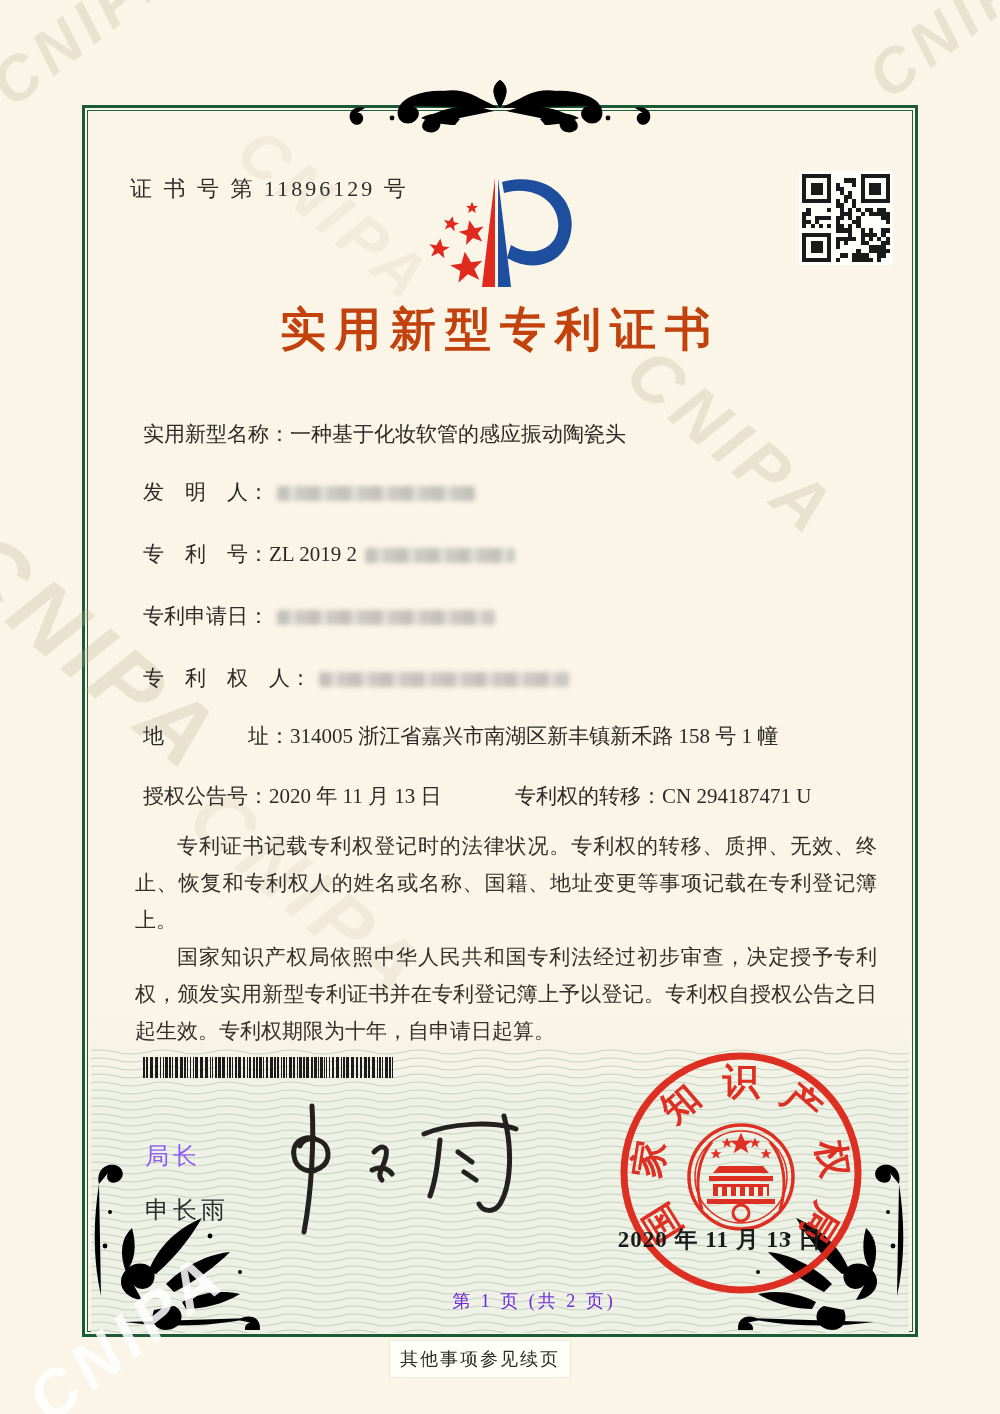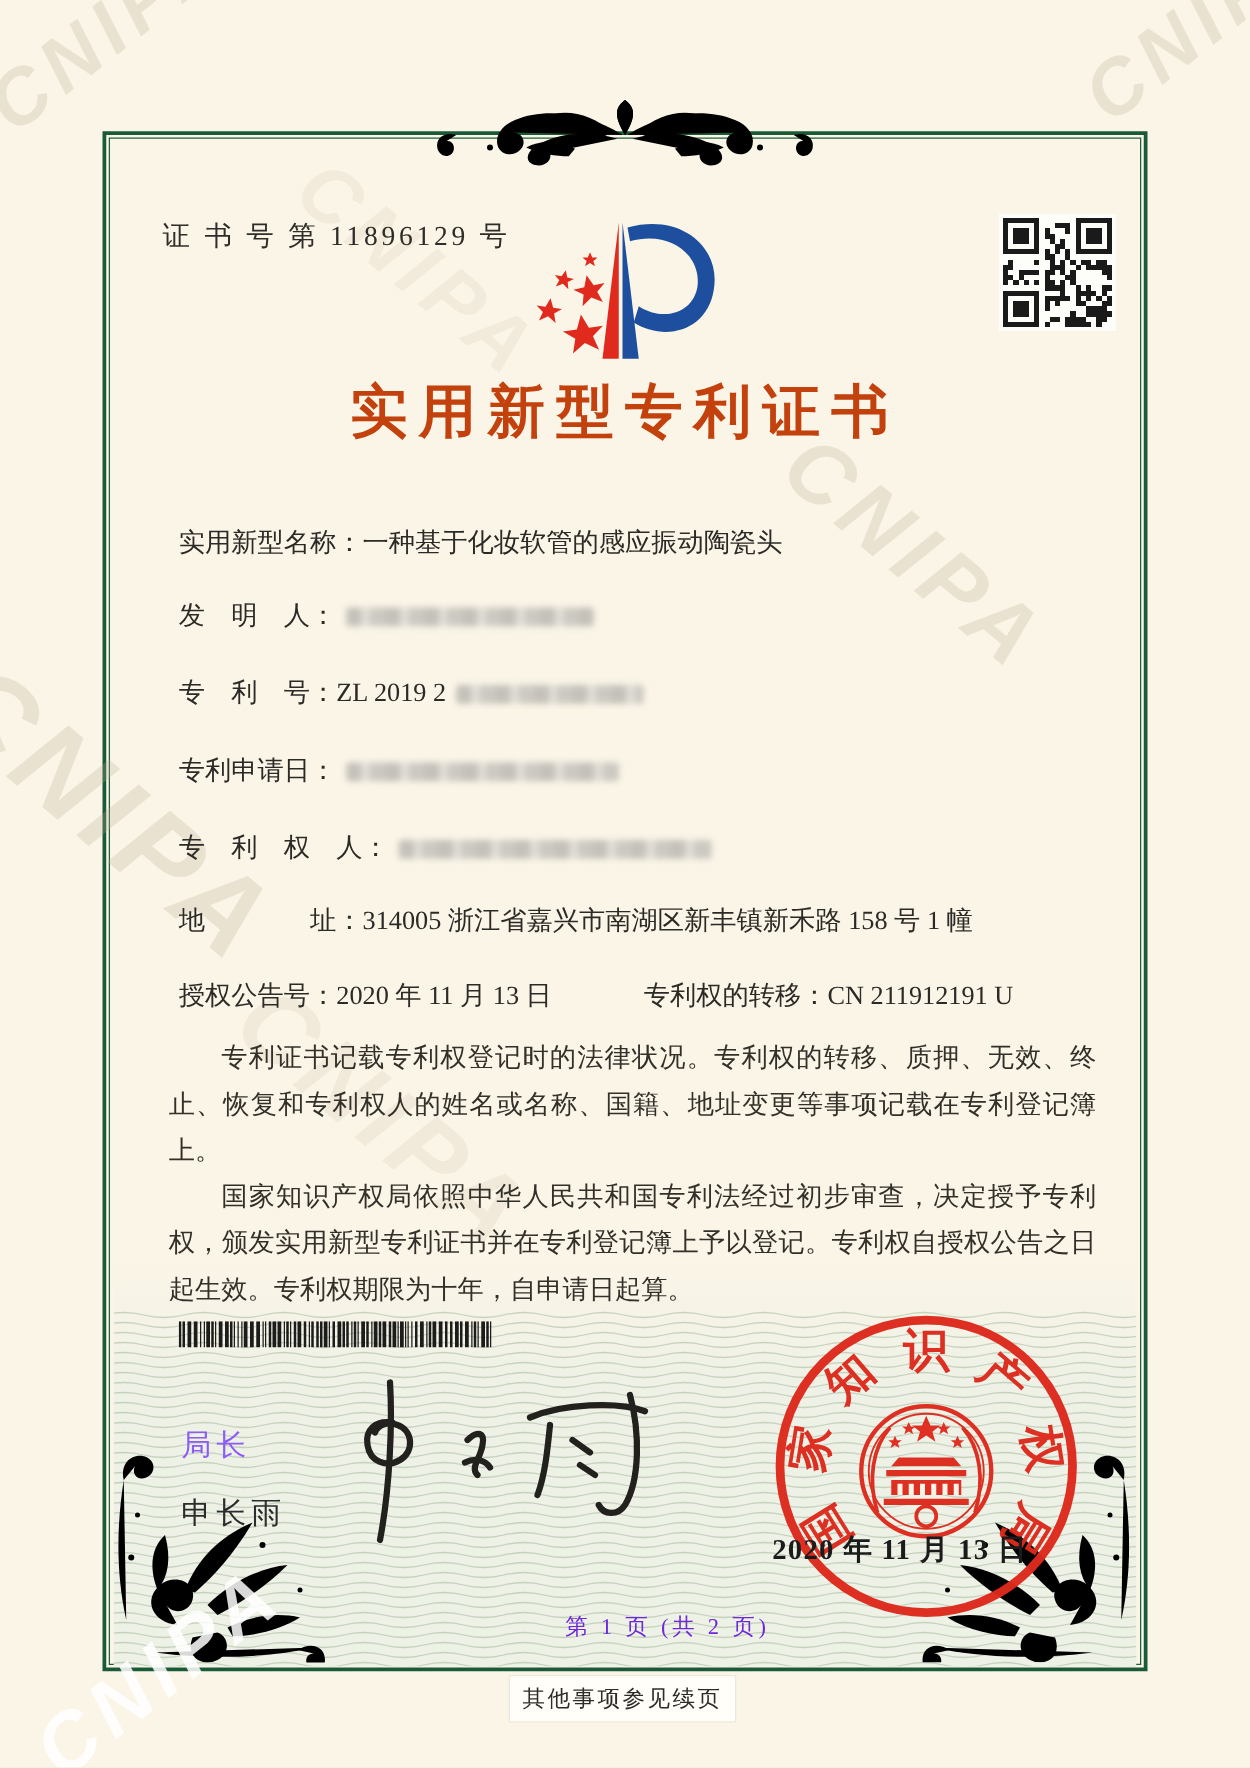--- a/index.html
+++ b/index.html
@@ -82,21 +82,21 @@
     font-size:23px;font-weight:600;letter-spacing:1px;color:#1b1b1b;z-index:6;
   }
   .page-info{
     position:absolute;left:0;top:1289px;width:1000px;text-align:center;
     font-size:18px;letter-spacing:3px;color:#6d28d9;z-index:4;margin-left:34px;
   }
   .footer-box{
     position:absolute;left:390px;top:1341px;width:180px;height:36px;
     background:#fffef8;box-shadow:0 0 0 1px rgba(0,0,0,0.05);
     display:flex;align-items:center;justify-content:center;
-    font-size:18px;letter-spacing:2px;color:#2e2c28;z-index:4;margin-left:18px;
+    font-size:18px;letter-spacing:2px;color:#2e2c28;z-index:4;
   }
   .barcode{position:absolute;left:143px;top:1057px;z-index:4;}
   .barcode rect{fill:#1c1c1c;}
   .qr{position:absolute;left:799px;top:171px;z-index:4;}
   .logo{position:absolute;left:415px;top:168px;z-index:4;}
 </style>
 </head>
 <body>
 
 <div class="page">
@@ -464,21 +464,21 @@
     <span>地　　　　址：</span>
       <span>314005 浙江省嘉兴市南湖区新丰镇新禾路 158 号 1 幢</span>
   </div>
 
   <div class="field-row" style="top:782px;">
     <span>授权公告号：</span>
       <span>2020 年 11 月 13 日</span>
   </div>
   <div class="field-row" style="top:782px;left:515px;">
     <span>专利权的转移：</span>
-      <span>CN 211912191 U</span>
+      <span>CN 294187471 U</span>
   </div>
 
   <div class="body-text">
     <p>专利证书记载专利权登记时的法律状况。专利权的转移、质押、无效、终止、恢复和专利权人的姓名或名称、国籍、地址变更等事项记载在专利登记簿上。</p>
     <p>国家知识产权局依照中华人民共和国专利法经过初步审查，决定授予专利权，颁发实用新型专利证书并在专利登记簿上予以登记。专利权自授权公告之日起生效。专利权期限为十年，自申请日起算。</p>
   </div>
 
   <svg class="barcode" id="barcode" width="256" height="21">
       <rect x="0" y="0" width="2" height="21"></rect>
       <rect x="3" y="0" width="2" height="21"></rect>

